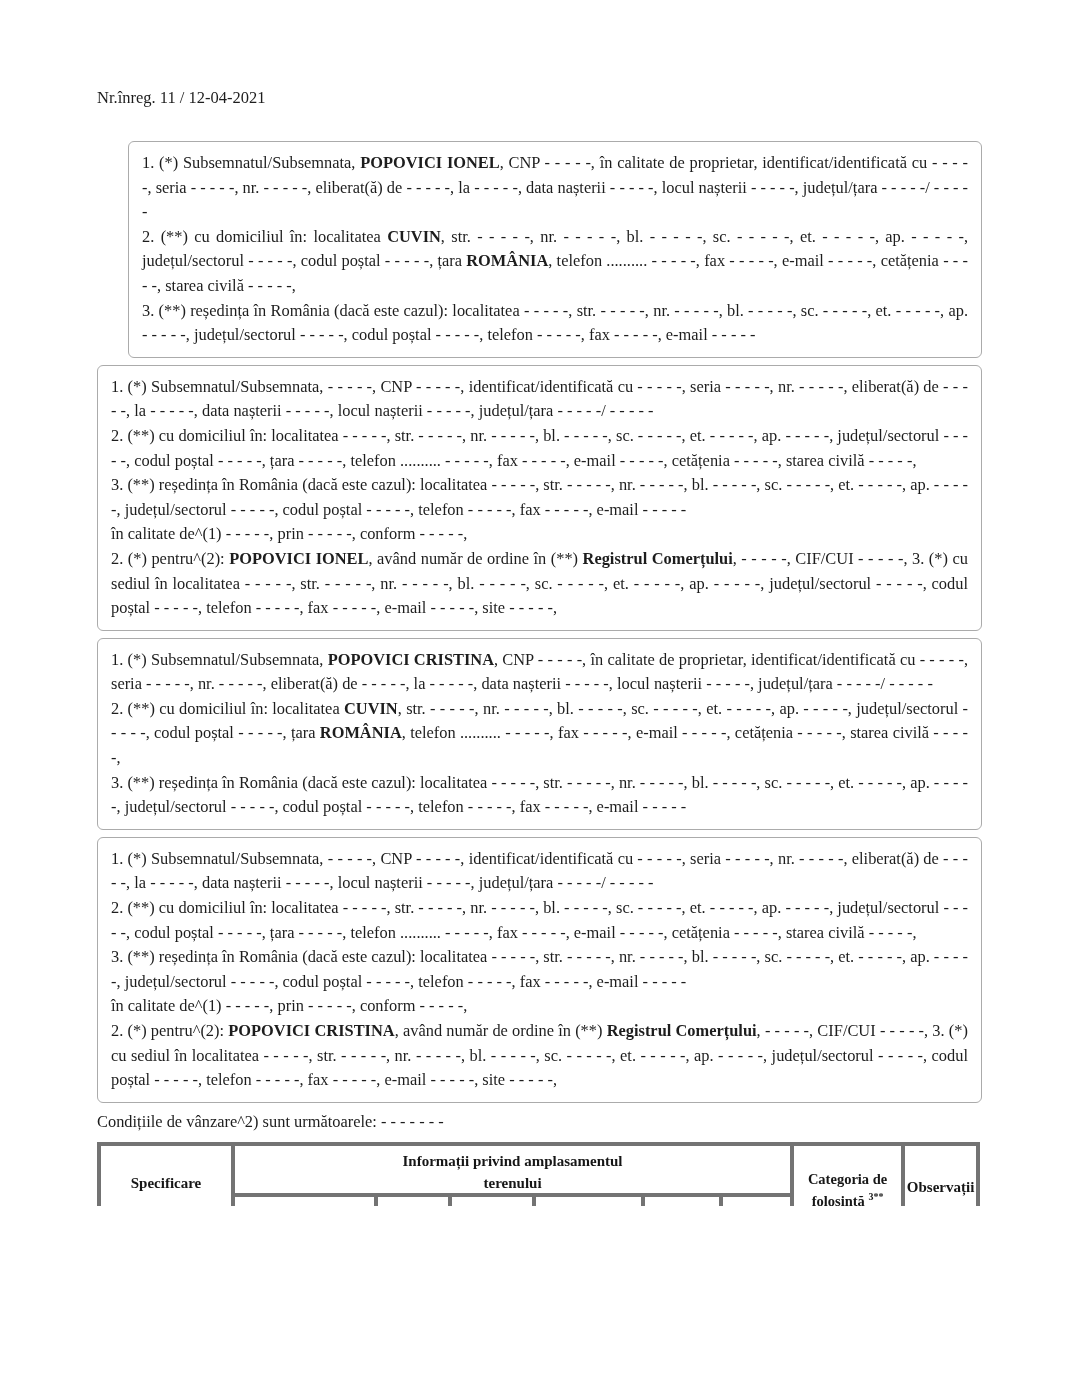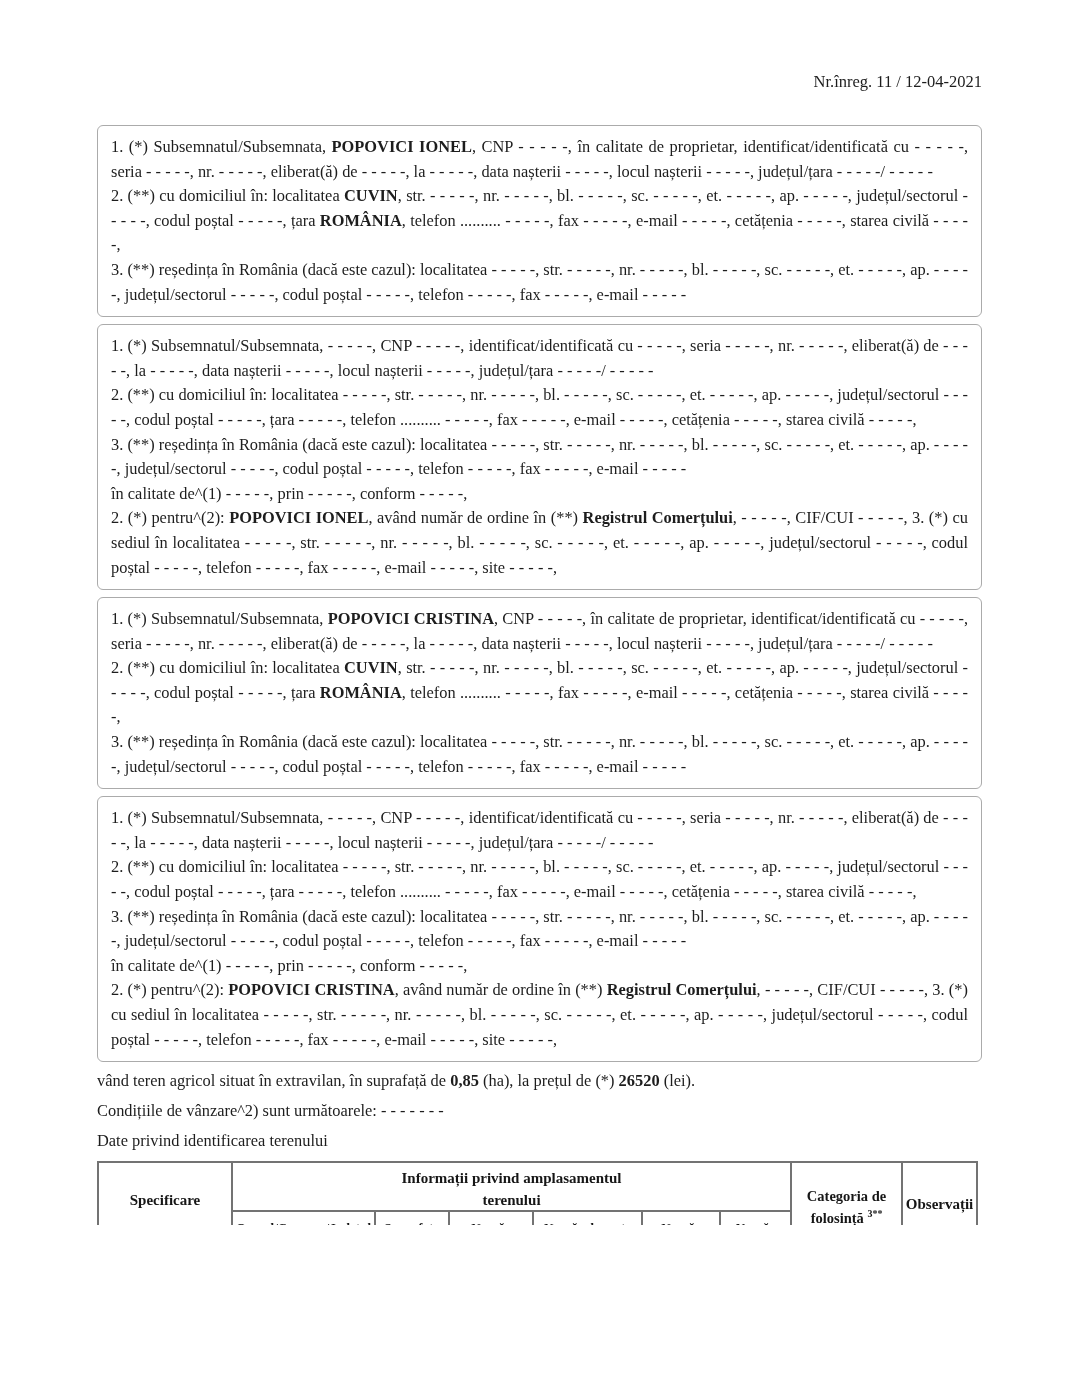--- a/index.html
+++ b/index.html
@@ -3,36 +3,36 @@
 <meta charset="utf-8">
 <style>
   html, body { margin:0; padding:0; }
   body {
     width:1079px; height:1400px; overflow:hidden;
     background:#ffffff; color:#1d1d1d;
     font-family:"Liberation Serif", serif;
   }
   .page { padding:46px 97px 0 97px; }
   .annex { font-size:16.5px; }
-  .regnum { text-align:right; font-size:16.5px; margin-top:26px; }
+  .regnum { font-size:16.5px; margin-top:42px; }
   .title  { text-align:center; font-size:18px; font-weight:bold; margin:24px 0 0 0; letter-spacing:.2px; }
   .box {
     border:1.5px solid #ababab; border-radius:6px;
     padding:9px 13px; margin-bottom:7px; background:#fff;
   }
-  .box.first { margin-top:33px; }
+  .box.first { margin-top:33px;margin-left:31px; }
   .para { margin:0; text-align:justify; font-size:16.4px; line-height:24.6px; }
   .para b, .line b { font-weight:bold; }
   .line { margin:8px 0 0 0; font-size:16.4px; line-height:22px; }
   .table-clip { height:64px; overflow:hidden; margin-top:9px; }
   table.land-table {
     border-collapse:collapse; table-layout:fixed; width:879px;
     font-weight:bold; text-align:center; color:#161616;
   }
-  table.land-table td { border:2px solid #737373; padding:0; }
+  table.land-table td { border:4px solid #737373; padding:0; }
   .c-spec { vertical-align:top; padding-top:29px !important; font-size:15px; }
   .c-info { vertical-align:top; padding-top:5px !important; font-size:15px; }
   .c-info div { line-height:20px; }
   .c-info .l2 { margin-top:2px; }
   .c-cat  { vertical-align:top; padding-top:25px !important; font-size:14.5px; line-height:17px; }
   .c-cat sup { font-size:10px; }
   .c-obs  { vertical-align:top; padding-top:33px !important; font-size:15px; }
   .subrow td { vertical-align:top; padding-top:8px !important; height:48px; font-size:13px; line-height:15px; }
 </style>
 </head>
@@ -63,23 +63,21 @@
   </div>
 
   <div class="box">
     <p class="para"><span>1. (*) Subsemnatul/Subsemnata, - - - - -, CNP - - - - -, identificat/identificată cu - - - - -, seria - - - - -, nr. - - - - -, eliberat(ă) de - - - - -, la - - - - -, data nașterii - - - - -, locul nașterii - - - - -, județul/țara - - - - -/ - - - - -</span></p>
     <p class="para"><span>2. (**) cu domiciliul în: localitatea - - - - -, str. - - - - -, nr. - - - - -, bl. - - - - -, sc. - - - - -, et. - - - - -, ap. - - - - -, județul/sectorul - - - - -, codul poștal - - - - -, țara - - - - -, telefon .......... - - - - -, fax - - - - -, e-mail - - - - -, cetățenia - - - - -, starea civilă - - - - -,</span></p>
     <p class="para"><span>3. (**) reședința în România (dacă este cazul): localitatea - - - - -, str. - - - - -, nr. - - - - -, bl. - - - - -, sc. - - - - -, et. - - - - -, ap. - - - - -, județul/sectorul - - - - -, codul poștal - - - - -, telefon - - - - -, fax - - - - -, e-mail - - - - -</span></p>
     <p class="para"><span>în calitate de^(1) - - - - -, prin - - - - -, conform - - - - -,</span></p>
     <p class="para"><span>2. (*) pentru^(2): </span><b>POPOVICI CRISTINA</b><span>, având număr de ordine în (**) </span><b>Registrul Comerțului</b><span>, - - - - -, CIF/CUI - - - - -, 3. (*) cu sediul în localitatea - - - - -, str. - - - - -, nr. - - - - -, bl. - - - - -, sc. - - - - -, et. - - - - -, ap. - - - - -, județul/sectorul - - - - -, codul poștal - - - - -, telefon - - - - -, fax - - - - -, e-mail - - - - -, site - - - - -,</span></p>
   </div>
 
-  <p class="line"><span>vând teren agricol situat în extravilan, în suprafață de </span><b>0,85</b><span> (ha), la prețul de (*) </span><b>26520</b><span> (lei).</span></p>
   <p class="line">Condițiile de vânzare^2) sunt următoarele: - - - - - - -</p>
-  <p class="line">Date privind identificarea terenului</p>
 
   <div class="table-clip">
     <table class="land-table">
       <colgroup>
         <col style="width:134px">
           <col style="width:143px">
           <col style="width:74px">
         <col style="width:84px">
           <col style="width:109px">
           <col style="width:78px">

